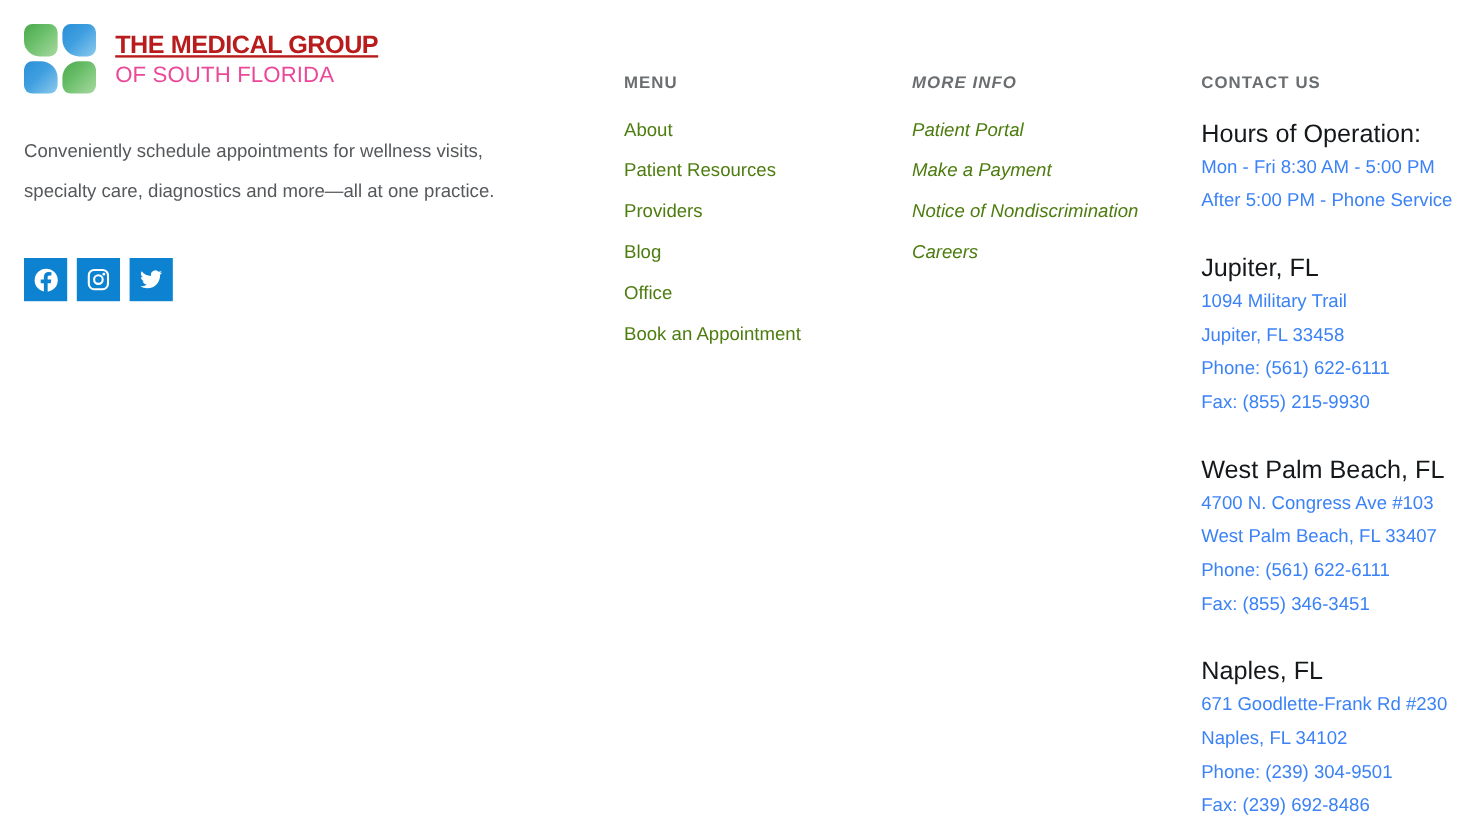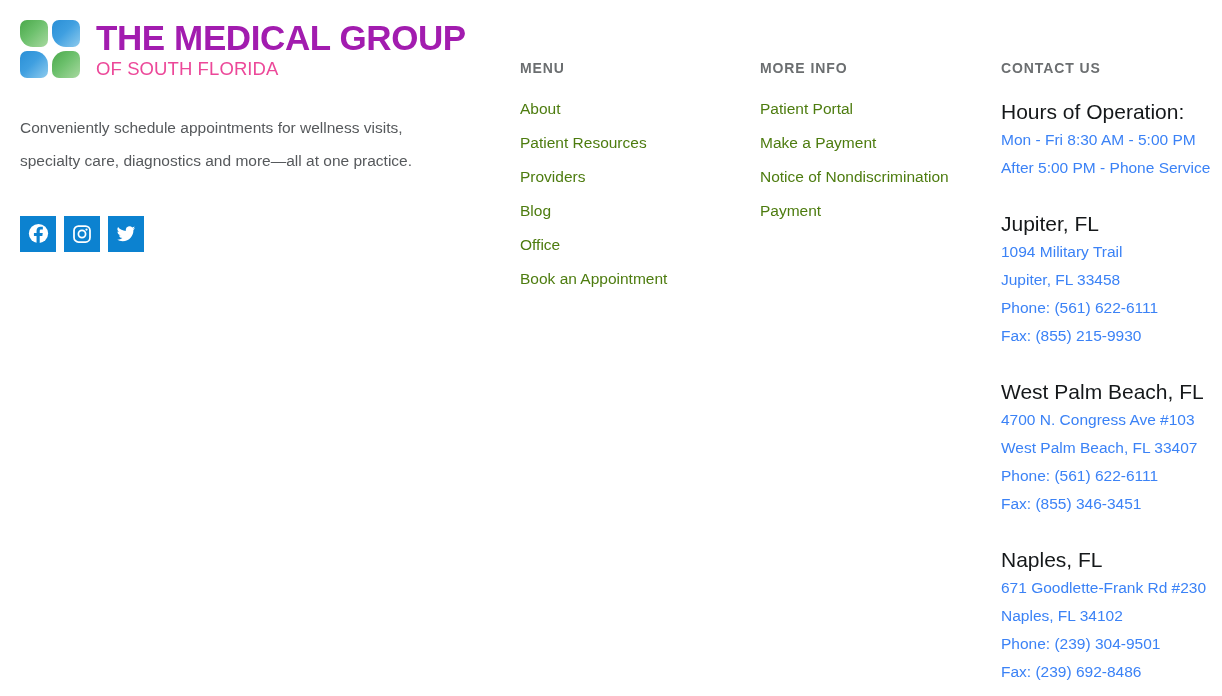--- a/index.html
+++ b/index.html
@@ -64,26 +64,27 @@
   }
   .sq-br {
     background: linear-gradient(135deg, #4aa84a 0%, #6cc06c 45%, #a8d9a0 100%);
     border-radius: 14px 7px 7px 7px;
   }
 
   .wordmark {
     line-height: 1;
   }
   .wordmark-main {
-    font-size: 35px;
+    font-size: 21px;
     font-weight: 700;
     letter-spacing: -0.4px;
-    color: #a21caf;
+    color: #b91c1c;
     display: block;
     white-space: nowrap;
+    text-decoration: underline;
   }
   .wordmark-sub {
     font-size: 18.5px;
     font-weight: 400;
     letter-spacing: 0.1px;
     color: #ec4899;
     display: block;
     margin-top: 5px;
     white-space: nowrap;
   }
@@ -111,21 +112,21 @@
     cursor: pointer;
   }
   .social-btn svg { display: block; }
 
   
   .col {
     position: absolute;
     top: 60px;
   }
   .col-menu      { left: 520px; width: 220px; }
-  .col-moreinfo  { left: 760px; width: 230px; }
+  .col-moreinfo  { left: 760px; width: 230px; font-style: italic; }
   .col-contact   { left: 1001px; width: 210px; }
 
   .col-heading {
     font-size: 14px;
     font-weight: 700;
     letter-spacing: 0.9px;
     color: #6b6e70;
     text-transform: uppercase;
     margin: 0 0 21px 0;
     line-height: 1.2;
@@ -238,21 +239,21 @@
   <div class="col col-moreinfo">
     <h3 class="col-heading">MORE INFO</h3>
     <ul class="link-list">
       <li>
         <a>Patient Portal</a></li>
       <li>
         <a>Make a Payment</a></li>
       <li>
         <a>Notice of Nondiscrimination</a></li>
       <li>
-        <a>Payment</a></li>
+        <a>Careers</a></li>
     </ul>
   </div>
 
   <div class="col col-contact">
     <h3 class="col-heading">CONTACT US</h3>
 
     <div class="contact-block">
       <p class="contact-title">Hours of Operation:</p>
       <p class="contact-line">Mon - Fri 8:30 AM - 5:00 PM</p>
       <p class="contact-line">After 5:00 PM - Phone Service</p>

